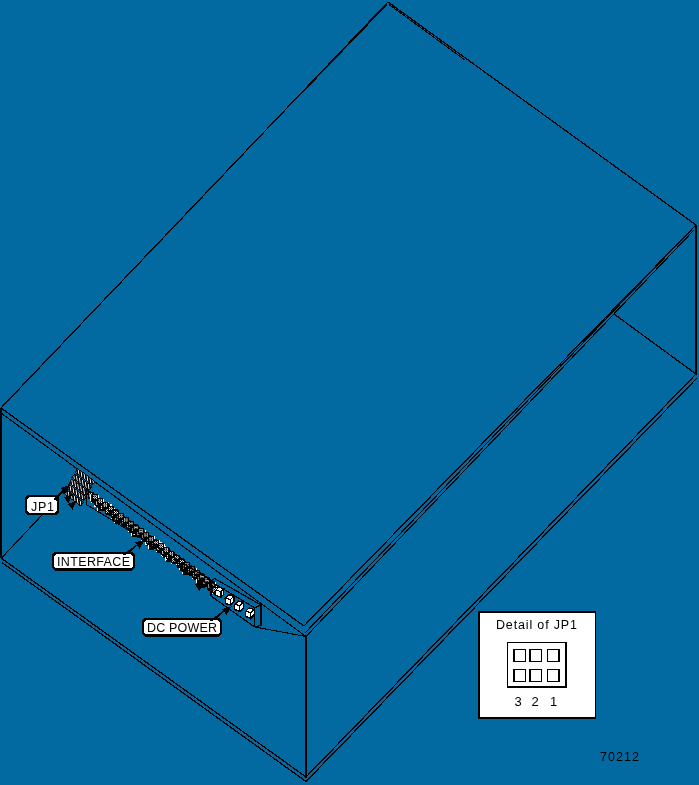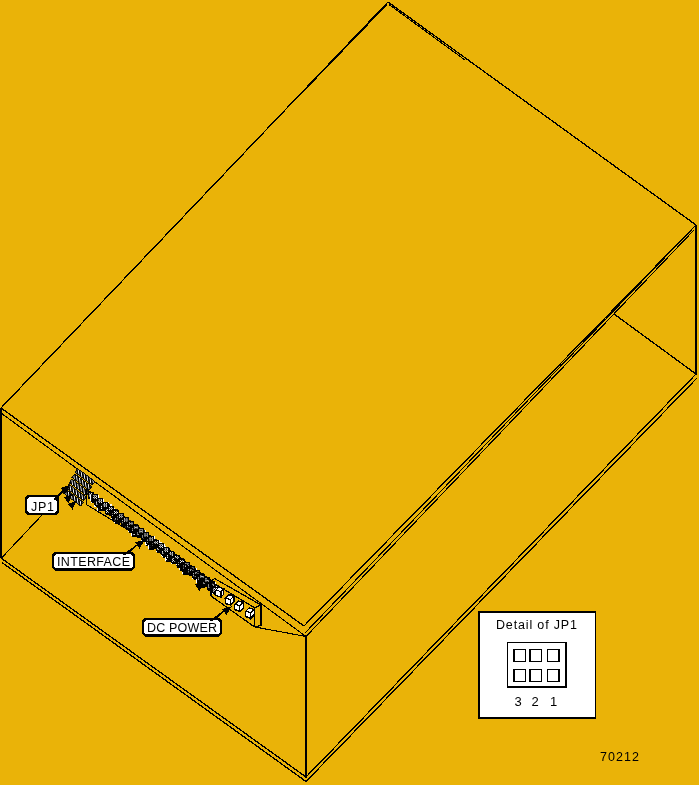--- a/index.html
+++ b/index.html
@@ -1,16 +1,16 @@
 <!DOCTYPE html>
 <html><head>
 <meta charset="utf-8">
 <style>
   html,body{margin:0;padding:0;background:#fff;}
-  .page{width:699px;height:785px;position:relative;background:#eab308;overflow:hidden;}
+  .page{width:699px;height:785px;position:relative;background:#0369a1;overflow:hidden;}
   text{font-family:"Liberation Sans",sans-serif;fill:#000;}
 </style>
 </head>
 <body>
 <div class="page">
 <svg width="699" height="785" viewBox="0 0 699 785" xmlns="http://www.w3.org/2000/svg" shape-rendering="crispEdges">
 <defs>
 
   <pattern id="hatchJP" width="3" height="3" patternUnits="userSpaceOnUse" patternTransform="rotate(36.5)">
     <rect width="3" height="3" fill="#fff"></rect>

